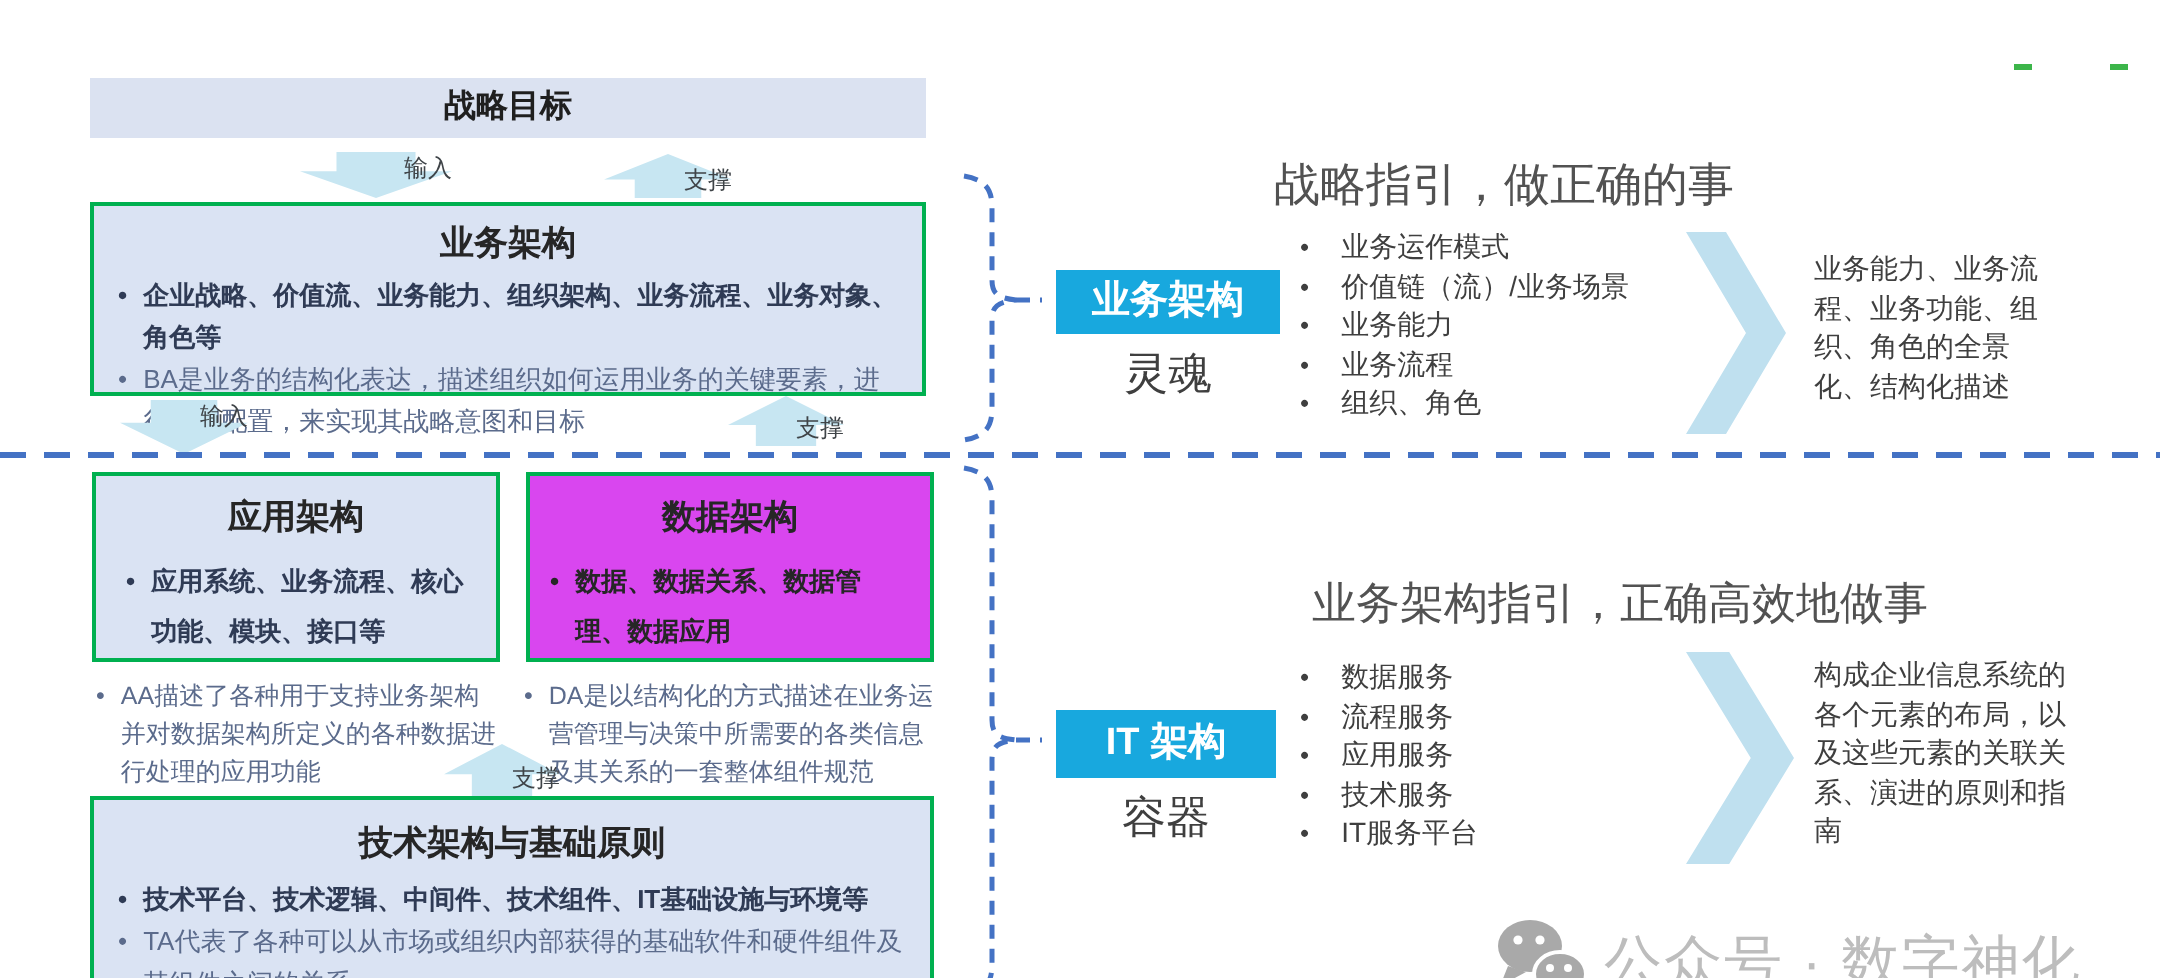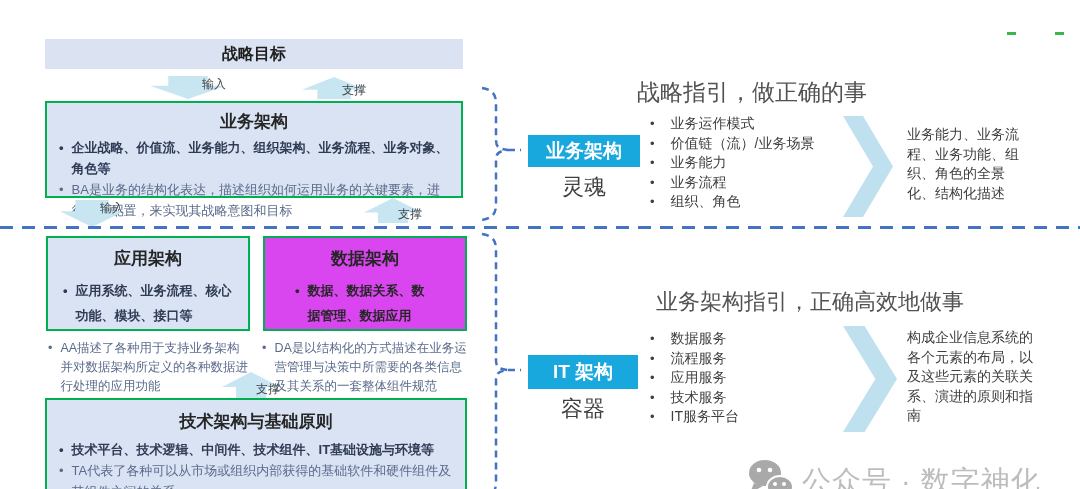--- a/index.html
+++ b/index.html
@@ -89,21 +89,21 @@
 
   <div class="abs gbox" style="left:46px;top:204px;width:204px;height:95px;">
     <div class="box-title" style="margin-top:9px;margin-bottom:8px;">应用架构</div>
     <div class="bl kw" style="line-height:25px;padding:0 15px;">
       <span>应用系统、业务流程、核心功能、模块、接口等</span>
     </div>
   </div>
 
   <div class="abs gbox yellow" style="left:263px;top:204px;width:204px;height:95px;">
     <div class="box-title" style="margin-top:9px;margin-bottom:8px;">数据架构</div>
-    <div class="bl kw" style="line-height:25px;padding:0 30px;color:#262626;">
+    <div class="bl kw" style="line-height:25px;padding:0 10px;color:#262626;">
       <span>数据、数据关系、数据管理、数据应用</span>
     </div>
   </div>
 
   <div class="abs note" style="left:48px;top:307px;width:200px;">
     <span>AA描述了各种用于支持业务架构并对数据架构所定义的各种数据进行处理的应用功能</span>
   </div>
   <div class="abs note" style="left:262px;top:307px;width:206px;">
     <span>DA是以结构化的方式描述在业务运营管理与决策中所需要的各类信息及其关系的一套整体组件规范</span>
   </div>

